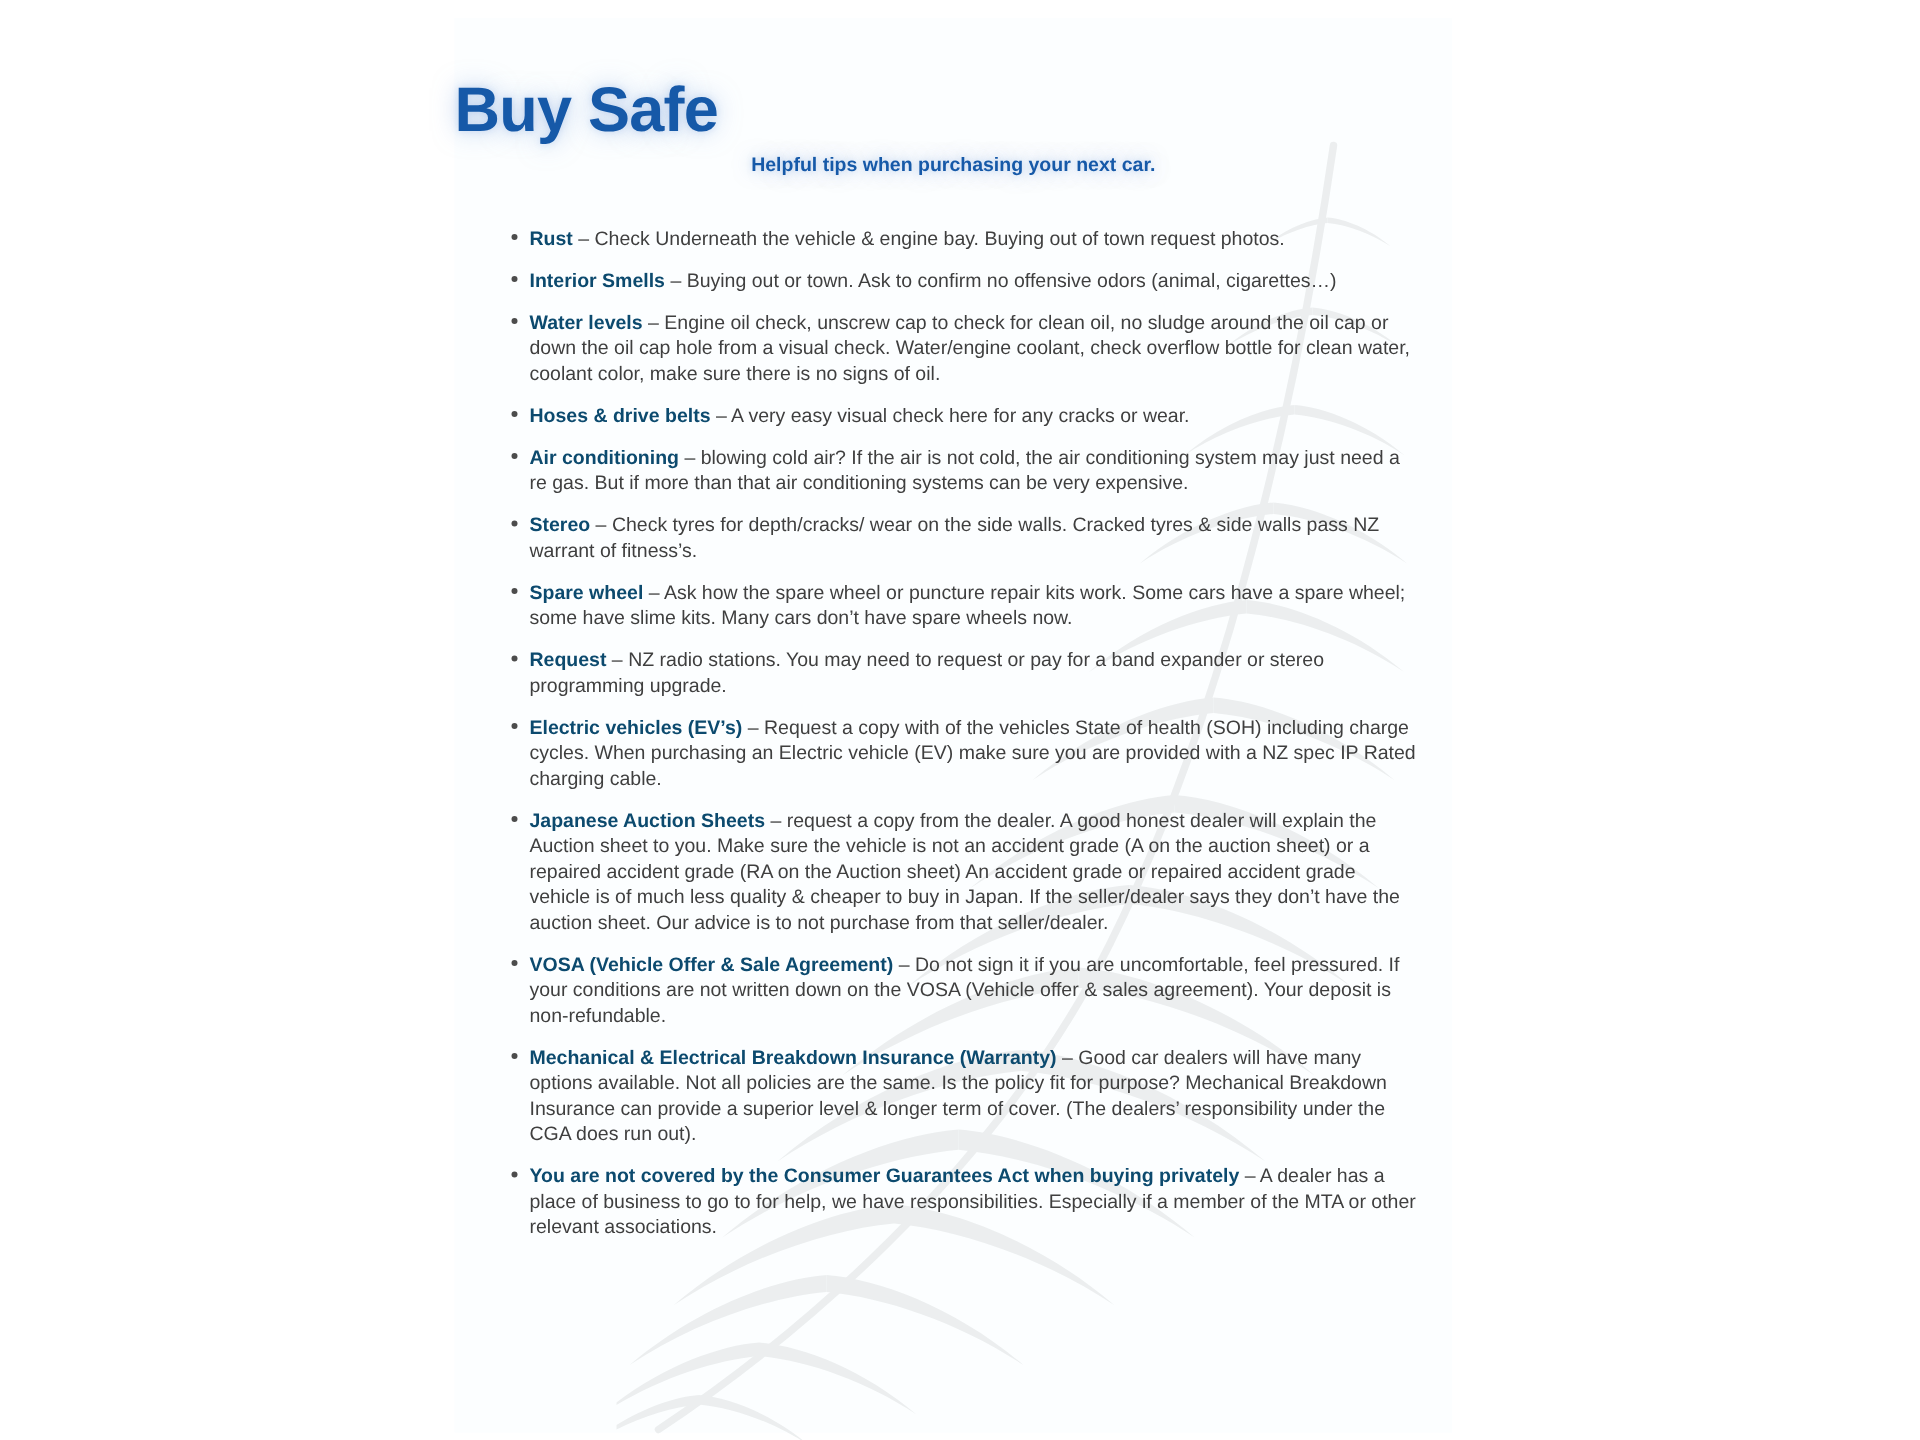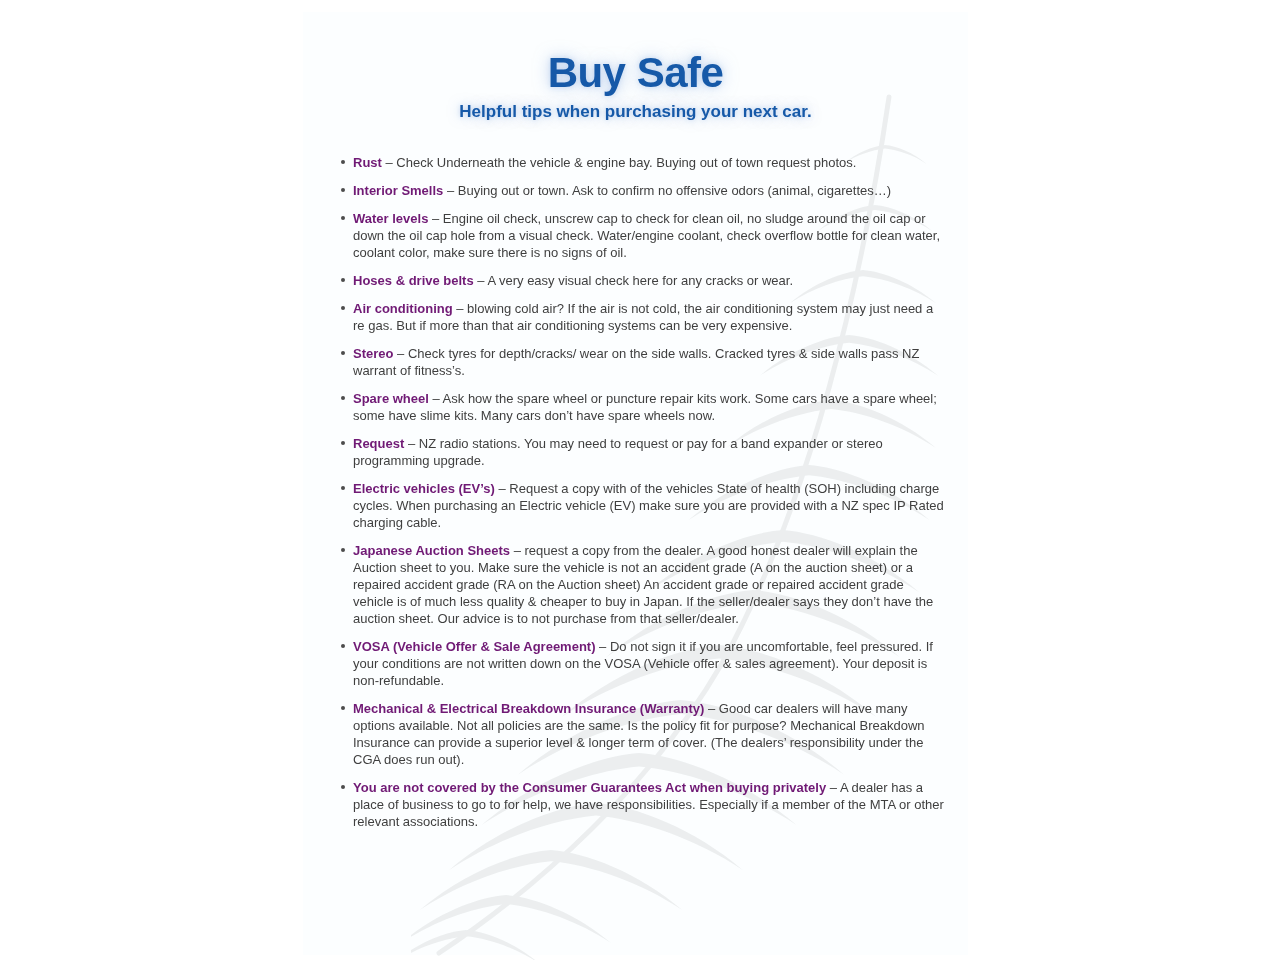--- a/index.html
+++ b/index.html
@@ -28,32 +28,32 @@
     opacity: 0.72;
     z-index: 1;
     pointer-events: none;
   }
   .content {
     position: relative;
     z-index: 2;
   }
   .title {
     margin: 40px 0 0 0;
-    text-align: center;
+    text-align: left;
     font-size: 42px;
     line-height: 1.0;
     font-weight: bold;
     color: #1659a8;
     letter-spacing: -0.5px;
     text-shadow: 0 0 16px rgba(130,165,220,0.55), 0 0 5px rgba(210,225,245,0.9);
   }
   .subtitle {
     margin: 9px 0 0 0;
     text-align: center;
-    font-size: 17px;
+    font-size: 13px;
     line-height: 1.05;
     font-weight: bold;
     color: #1659a8;
     text-shadow: 0 0 12px rgba(130,165,220,0.5), 0 0 4px rgba(210,225,245,0.9);
   }
   ul.tips {
     margin: 33px 0 0 0;
     padding: 0 0 0 50px;
     width: 592px;
     list-style: none;
@@ -70,21 +70,21 @@
     position: absolute;
     left: -12px;
     top: 6.5px;
     width: 4px;
     height: 4px;
     border-radius: 50%;
     background: #4c4c4c;
   }
   .lead {
     font-weight: bold;
-    color: #701a75;
+    color: #0c4a6e;
     text-align: center;
   }
 </style>
 </head>
 <body>
 
 <div class="page">
 
   <svg class="fern" viewBox="0 0 560 880" xmlns="http://www.w3.org/2000/svg" aria-hidden="true">
     <defs>

